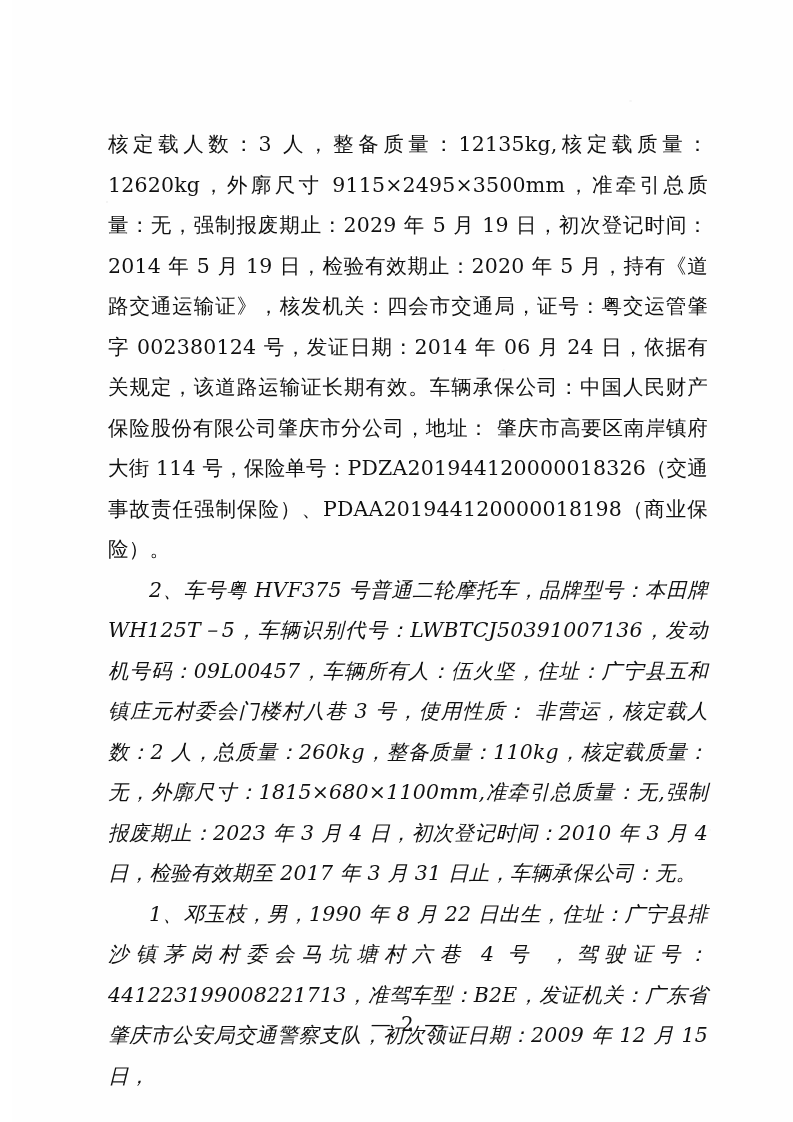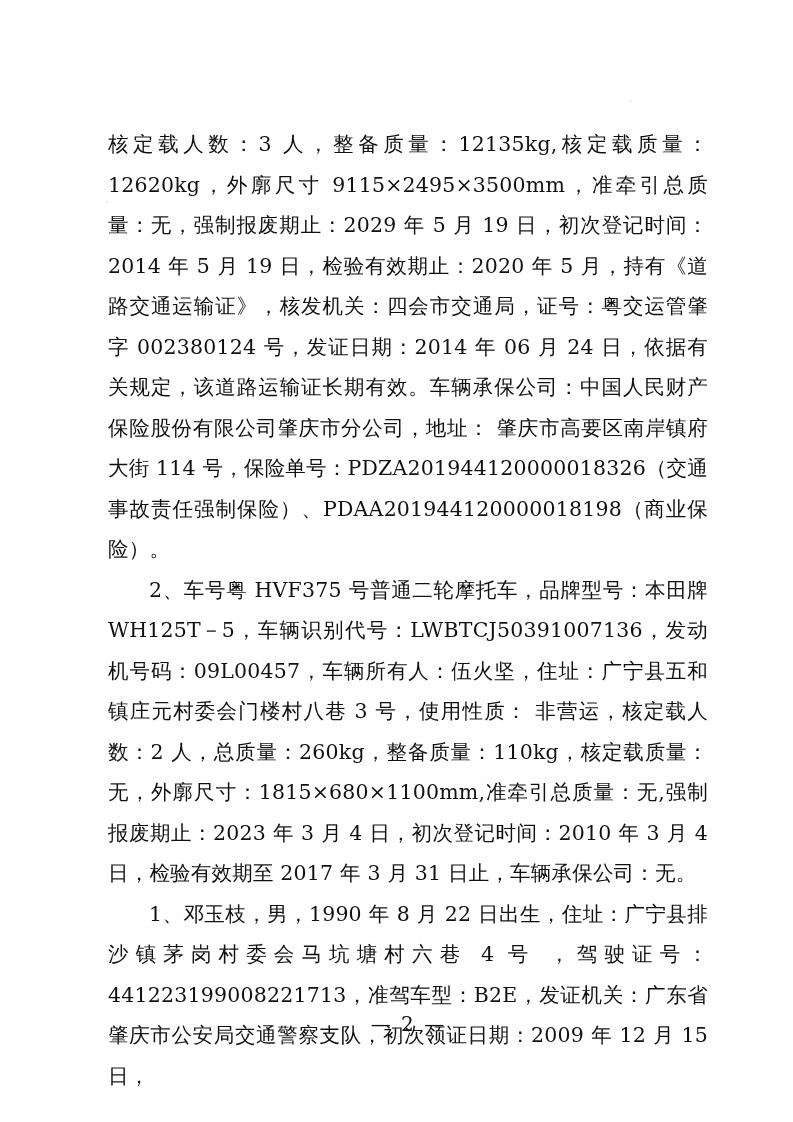--- a/index.html
+++ b/index.html
@@ -41,20 +41,21 @@
     font-size: 20.5px;
     line-height: 40.5px;
     letter-spacing: 0.2px;
     text-align: justify;
     text-justify: inter-ideograph;
     color: #111;
     font-family: "DejaVu Serif", "Liberation Serif", serif;
   }
   p.indent {
     text-indent: 41px;
+    font-style: italic;
   }
   p.heading {
     text-indent: 41px;
     font-weight: bold;
   }
   .page-number {
     position: absolute;
     left: 0;
     top: 1012px;
     width: 793px;

